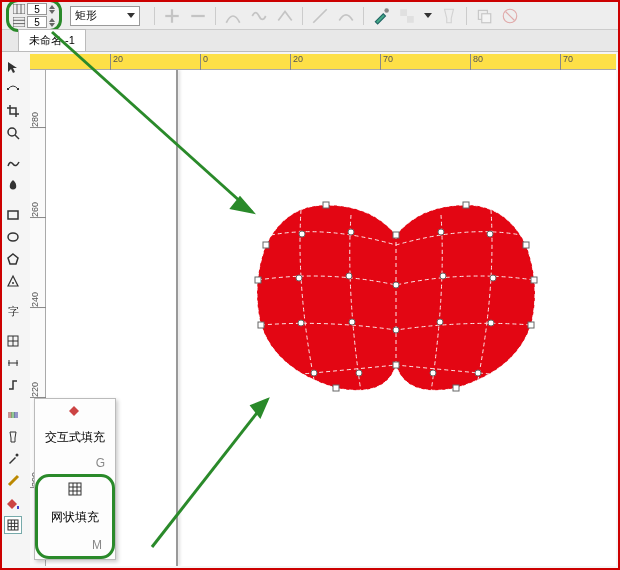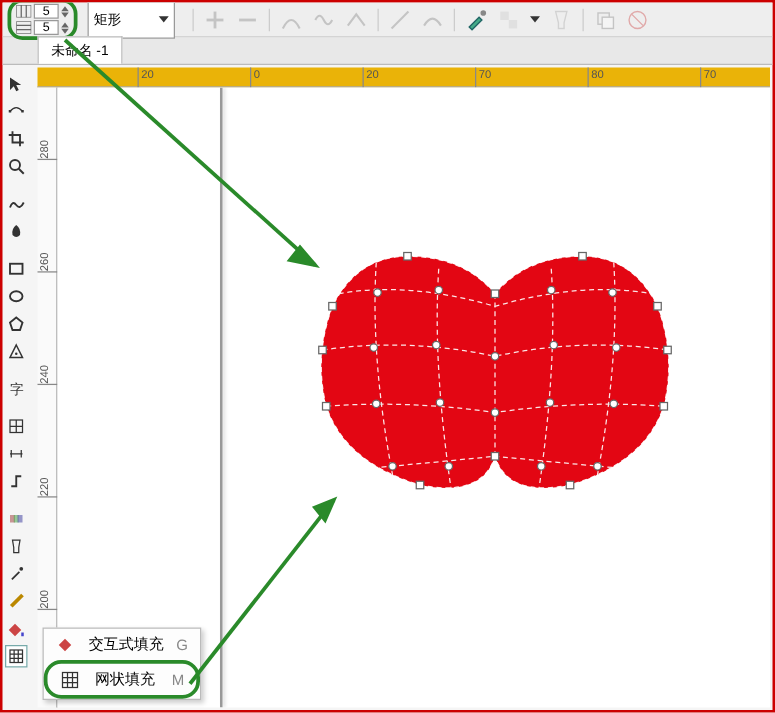--- a/index.html
+++ b/index.html
@@ -6,40 +6,40 @@
 body { font-family: "Microsoft YaHei", sans-serif; font-size: 11px; background: #f5f5f5; width: 620px; height: 570px; position: relative; border: 2px solid #c00; }
 .topbar { height: 28px; background: #eee; border-bottom: 1px solid #ccc; display: flex; align-items: center; padding: 2px 4px; gap: 4px; }
 .grid-inputs { display: flex; flex-direction: column; gap: 1px; border: 3px solid #2a8a2a; border-radius: 12px; padding: 1px 4px; }
 .grid-row { display: flex; align-items: center; gap: 2px; }
 .grid-icon { width: 12px; height: 10px; display: inline-block; }
 .spinner { width: 20px; height: 12px; border: 1px solid #999; background: #fff; font-size: 10px; text-align: center; }
 .spin-btn { display: flex; flex-direction: column; }
 .spin-tri { width: 0; height: 0; border-left: 3px solid transparent; border-right: 3px solid transparent; }
 .spin-up { border-bottom: 4px solid #666; margin-bottom: 1px; }
 .spin-down { border-top: 4px solid #666; }
-.shape-dropdown { height: 30px; border: 1px solid #999; background: #fff; display: flex; align-items: center; padding: 0 4px; gap: 30px; margin-left: 4px; }
+.shape-dropdown { height: 20px; border: 1px solid #999; background: #fff; display: flex; align-items: center; padding: 0 4px; gap: 30px; margin-left: 4px; }
 .dd-arrow { width: 0; height: 0; border-left: 4px solid transparent; border-right: 4px solid transparent; border-top: 5px solid #333; }
 .topbar-icons { display: flex; gap: 8px; margin-left: 10px; align-items: center; }
 .tb-icon { width: 18px; height: 18px; opacity: 0.4; }
 .tb-icon.active { opacity: 1; }
 .divider { width: 1px; height: 18px; background: #ccc; }
-.tabbar { height: 22px; background: #e8e8e8; border-bottom: 1px solid #bbb; display: flex; align-items: flex-end; padding-left: 28px; }
+.tabbar { height: 22px; background: #e8e8e8; border-bottom: 1px solid #bbb; display: flex; align-items: flex-end; padding-left: 16px; }
 .tab { padding: 3px 10px; border: 1px solid #bbb; border-bottom: none; background: #fff; font-size: 11px; }
 .left-toolbar { position: absolute; left: 2px; top: 52px; width: 22px; display: flex; flex-direction: column; gap: 4px; padding-top: 4px; }
 .tool-btn { width: 18px; height: 18px; display: flex; align-items: center; justify-content: center; cursor: pointer; }
 .tool-btn.pressed { background: #fff; border: 1px solid #7aa; }
-.ruler-h { position: absolute; left: 28px; top: 52px; right: 2px; height: 16px; background: #eab308; border-bottom: 1px solid #aaa; }
+.ruler-h { position: absolute; left: 28px; top: 52px; right: 2px; height: 16px; background: #fde047; border-bottom: 1px solid #aaa; }
 .ruler-v { position: absolute; left: 28px; top: 68px; width: 16px; bottom: 2px; background: #fafafa; border-right: 1px solid #aaa; }
 .ruler-h .tick { position: absolute; top: 0; height: 16px; border-left: 1px solid #888; font-size: 9px; color: #555; padding-left: 2px; }
 .ruler-v .tick { position: absolute; left: 0; width: 16px; border-top: 1px solid #888; font-size: 9px; color: #555; writing-mode: vertical-rl; transform: rotate(180deg); text-align: right; padding-bottom: 2px; }
 .canvas { position: absolute; left: 44px; top: 68px; right: 2px; bottom: 2px; background: #fff; overflow: hidden; }
 .page-edge { position: absolute; left: 130px; top: 0; bottom: 0; width: 2px; background: #999; box-shadow: 2px 0 3px rgba(0,0,0,0.15); }
 .shape { position: absolute; left: 200px; top: 120px; width: 300px; height: 210px; }
 .flyout { position: absolute; left: 32px; bottom: 8px; background: #fdfdfd; border: 1px solid #bbb; box-shadow: 2px 2px 4px rgba(0,0,0,0.2); }
-.flyout-row { display: flex; align-items: center; gap: 10px; padding: 4px 10px; font-size: 12px; }
+.flyout-row { display: flex; align-items: center; gap: 10px; padding: 4px 10px; font-size: 12px; flex-direction: column; }
 .flyout-row.selected { border: 3px solid #2a8a2a; border-radius: 14px; gap: 12px; }
 .flyout-key { color: #888; margin-left: auto; }
 .arrow-line { position: absolute; stroke: #2a8a2a; stroke-width: 3; fill: none; pointer-events: none; }
 .arrow-head { fill: #2a8a2a; }
 </style>
 </head>
 <body>
 
 <div class="topbar">
   <div class="grid-inputs">

